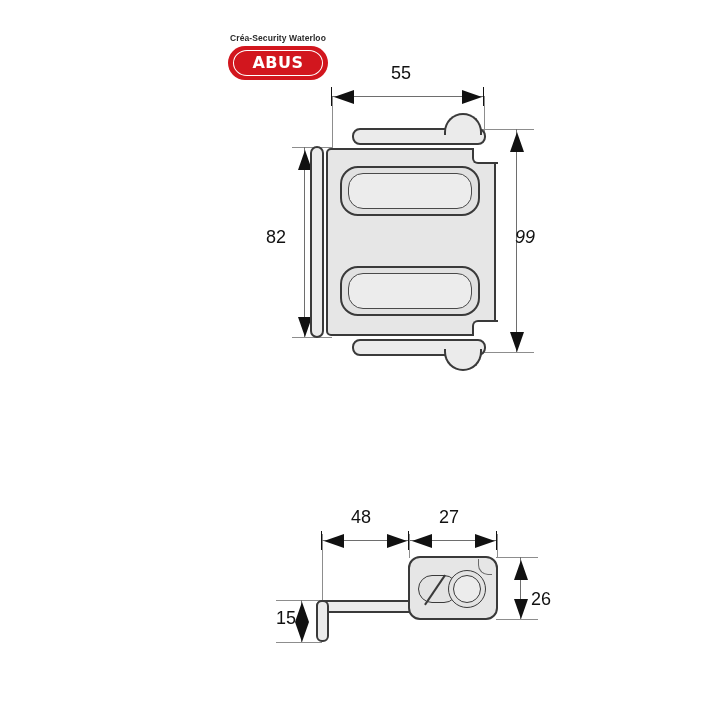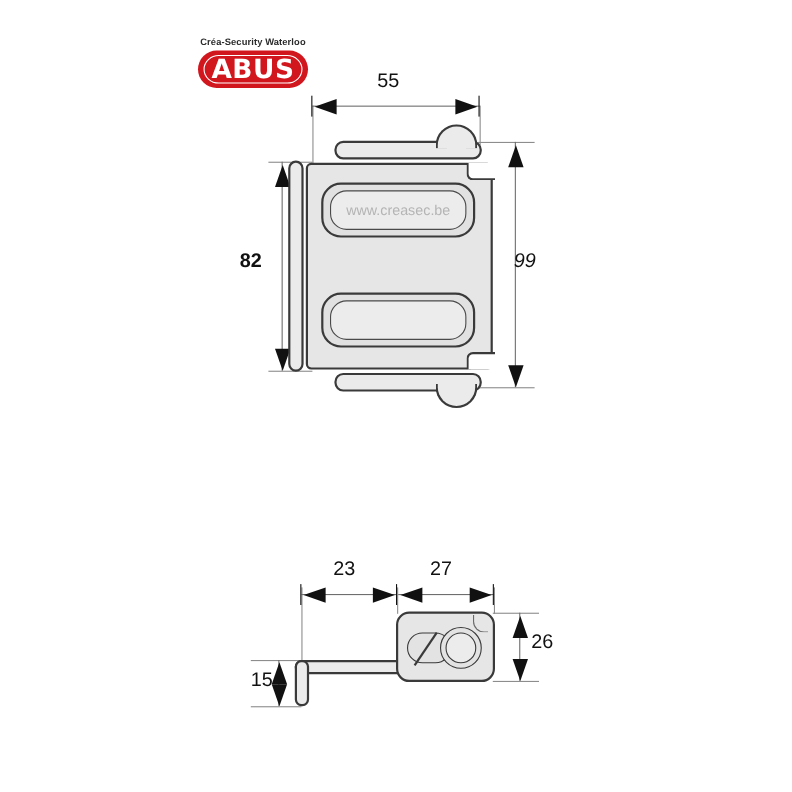--- a/index.html
+++ b/index.html
@@ -9,20 +9,21 @@
   }
   body {
     font-family: "Liberation Sans", sans-serif;
   }
   #page {
     position: relative;
     width: 656px;
     height: 720px;
     background: #ffffff;
     overflow: hidden;
+    margin-left: 48px;
   }
   .abs { position: absolute; }
 
   
   #logo-block {
     left: 172px;
     top: 33px;
     width: 116px;
     height: 52px;
   }
@@ -59,21 +60,21 @@
   }
   #logo-word {
     position: absolute;
     left: 0;
     top: 0;
     width: 100px;
     height: 34px;
     line-height: 34px;
     text-align: center;
     color: #ffffff;
-    font-size: 24px;
+    font-size: 16px;
     font-weight: bold;
     font-family: "DejaVu Sans", sans-serif;
     letter-spacing: 0.5px;
   }
 
   
   .dim-text {
     position: absolute;
     font-size: 18px;
     color: #111111;
@@ -305,74 +306,73 @@
     <div class="arrow arrow-left" style="left:286px; top:90px;"></div>
     <div class="arrow arrow-right" style="left:414px; top:90px;"></div>
     <div class="dim-text" style="left:343px; top:63px;">55</div>
 
     <div class="ext-line ext-h" style="left:244px; top:147px; width:40px;"></div>
     <div class="ext-line ext-h" style="left:244px; top:337px; width:40px;"></div>
 
     <div class="dim-line-v" style="left:256px; top:147px; height:190px;"></div>
     <div class="arrow arrow-up" style="left:250px; top:150px;"></div>
     <div class="arrow arrow-down" style="left:250px; top:317px;"></div>
-    <div class="dim-text" style="left:218px; top:227px;font-weight:bold;">82</div>
+    <div class="dim-text" style="left:218px; top:227px;">82</div>
 
     <div class="ext-line ext-h" style="left:434px; top:129px; width:52px;"></div>
     <div class="ext-line ext-h" style="left:434px; top:352px; width:52px;"></div>
 
     <div class="dim-line-v" style="left:468px; top:129px; height:223px;"></div>
     <div class="arrow arrow-up" style="left:462px; top:132px;"></div>
     <div class="arrow arrow-down" style="left:462px; top:332px;"></div>
     <div class="dim-text" style="left:467px; top:227px;font-style:italic;">99</div>
 
     <div id="hinge-bar-top" class="part abs"></div>
     <div id="knob-top" class="part abs"></div>
 
     <div id="body-plate" class="part abs"></div>
     <div id="body-notch-tr" class="part abs"></div>
     <div id="body-notch-br" class="part abs"></div>
     <div id="flange" class="part abs"></div>
 
     <div id="slot-top-outer" class="slot-outer"></div>
     <div id="slot-top-inner" class="slot-inner"></div>
-    <div id="watermark">www.creasec.be</div>
 
     <div id="slot-bot-outer" class="slot-outer"></div>
     <div id="slot-bot-inner" class="slot-inner"></div>
 
     <div id="hinge-bar-bot" class="part abs"></div>
     <div id="knob-bot" class="part abs"></div>
   </div>
 
   <div id="bottom-view" class="abs">
 
     <div class="ext-line ext-v" style="left:274px; top:534px; height:68px;"></div>
     <div class="ext-line ext-v" style="left:361px; top:534px; height:24px;"></div>
     <div class="ext-line ext-v" style="left:449px; top:534px; height:24px;"></div>
 
     <div class="dim-line-h" style="left:274px; top:540px; width:87px;"></div>
     <div class="tick-v" style="left:273px; top:531px; height:19px;"></div>
     <div class="tick-v" style="left:360px; top:531px; height:19px;"></div>
     <div class="arrow arrow-left" style="left:276px; top:534px;"></div>
     <div class="arrow arrow-right" style="left:339px; top:534px;"></div>
-    <div class="dim-text" style="left:303px; top:507px;">23</div>
+    <div class="dim-text" style="left:303px; top:507px;">48</div>
 
     <div class="dim-line-h" style="left:362px; top:540px; width:87px;"></div>
     <div class="tick-v" style="left:448px; top:531px; height:19px;"></div>
     <div class="arrow arrow-left" style="left:364px; top:534px;"></div>
     <div class="arrow arrow-right" style="left:427px; top:534px;"></div>
     <div class="dim-text" style="left:391px; top:507px;text-align:right;">27</div>
 
     <div class="ext-line ext-h" style="left:448px; top:557px; width:42px;"></div>
     <div class="ext-line ext-h" style="left:448px; top:619px; width:42px;"></div>
     <div class="dim-line-v" style="left:472px; top:557px; height:62px;"></div>
     <div class="arrow arrow-up" style="left:466px; top:560px;"></div>
     <div class="arrow arrow-down" style="left:466px; top:599px;"></div>
-    <div class="dim-text" style="left:483px; top:573px;">26</div>
+    <div class="dim-text" style="left:483px; top:589px;">26</div>
 
     <div class="ext-line ext-h" style="left:228px; top:600px; width:46px;"></div>
     <div class="ext-line ext-h" style="left:228px; top:642px; width:46px;"></div>
     <div class="dim-line-v" style="left:253px; top:600px; height:42px;"></div>
     <div class="arrow arrow-up" style="left:247px; top:602px;"></div>
     <div class="arrow arrow-down" style="left:247px; top:622px;"></div>
     <div class="dim-text" style="left:228px; top:608px;">15</div>
 
     <div id="arm-horizontal" class="part abs"></div>
     <div id="arm-vertical" class="part abs"></div>

